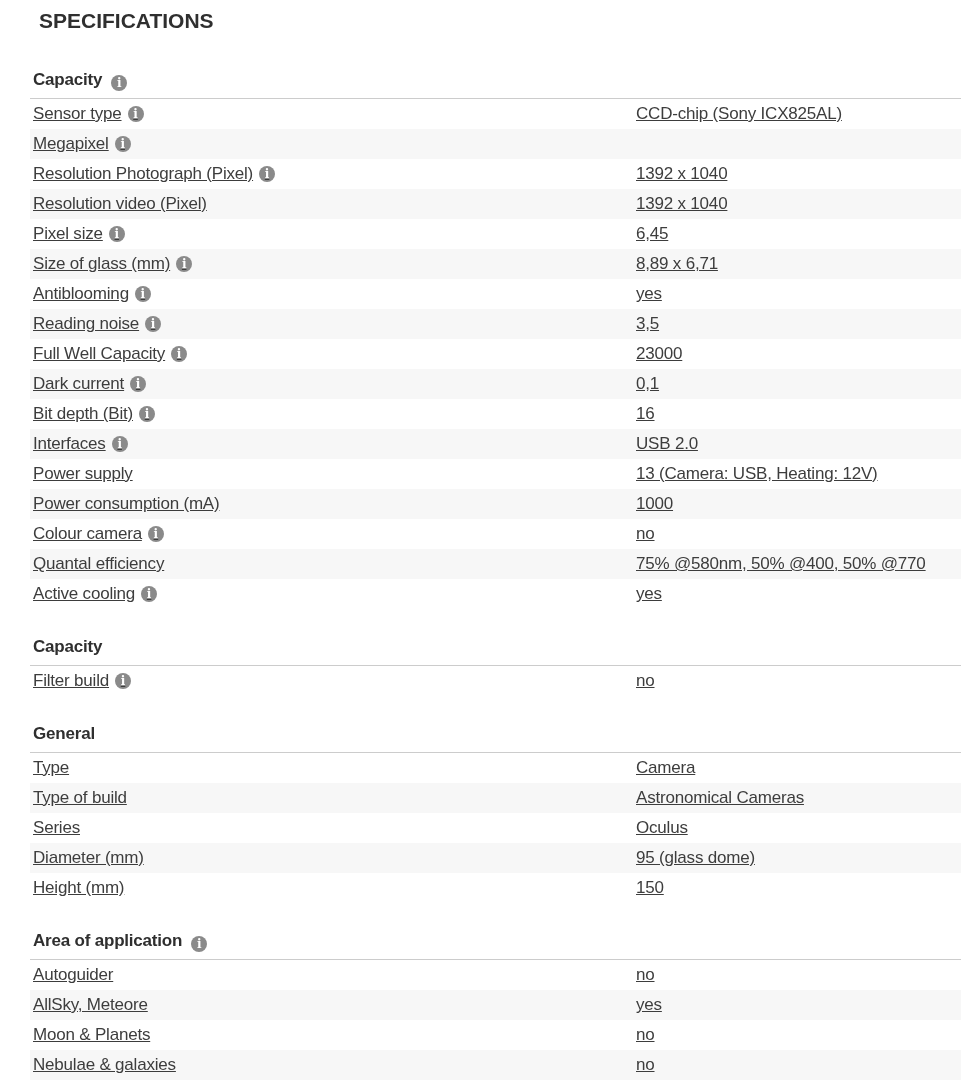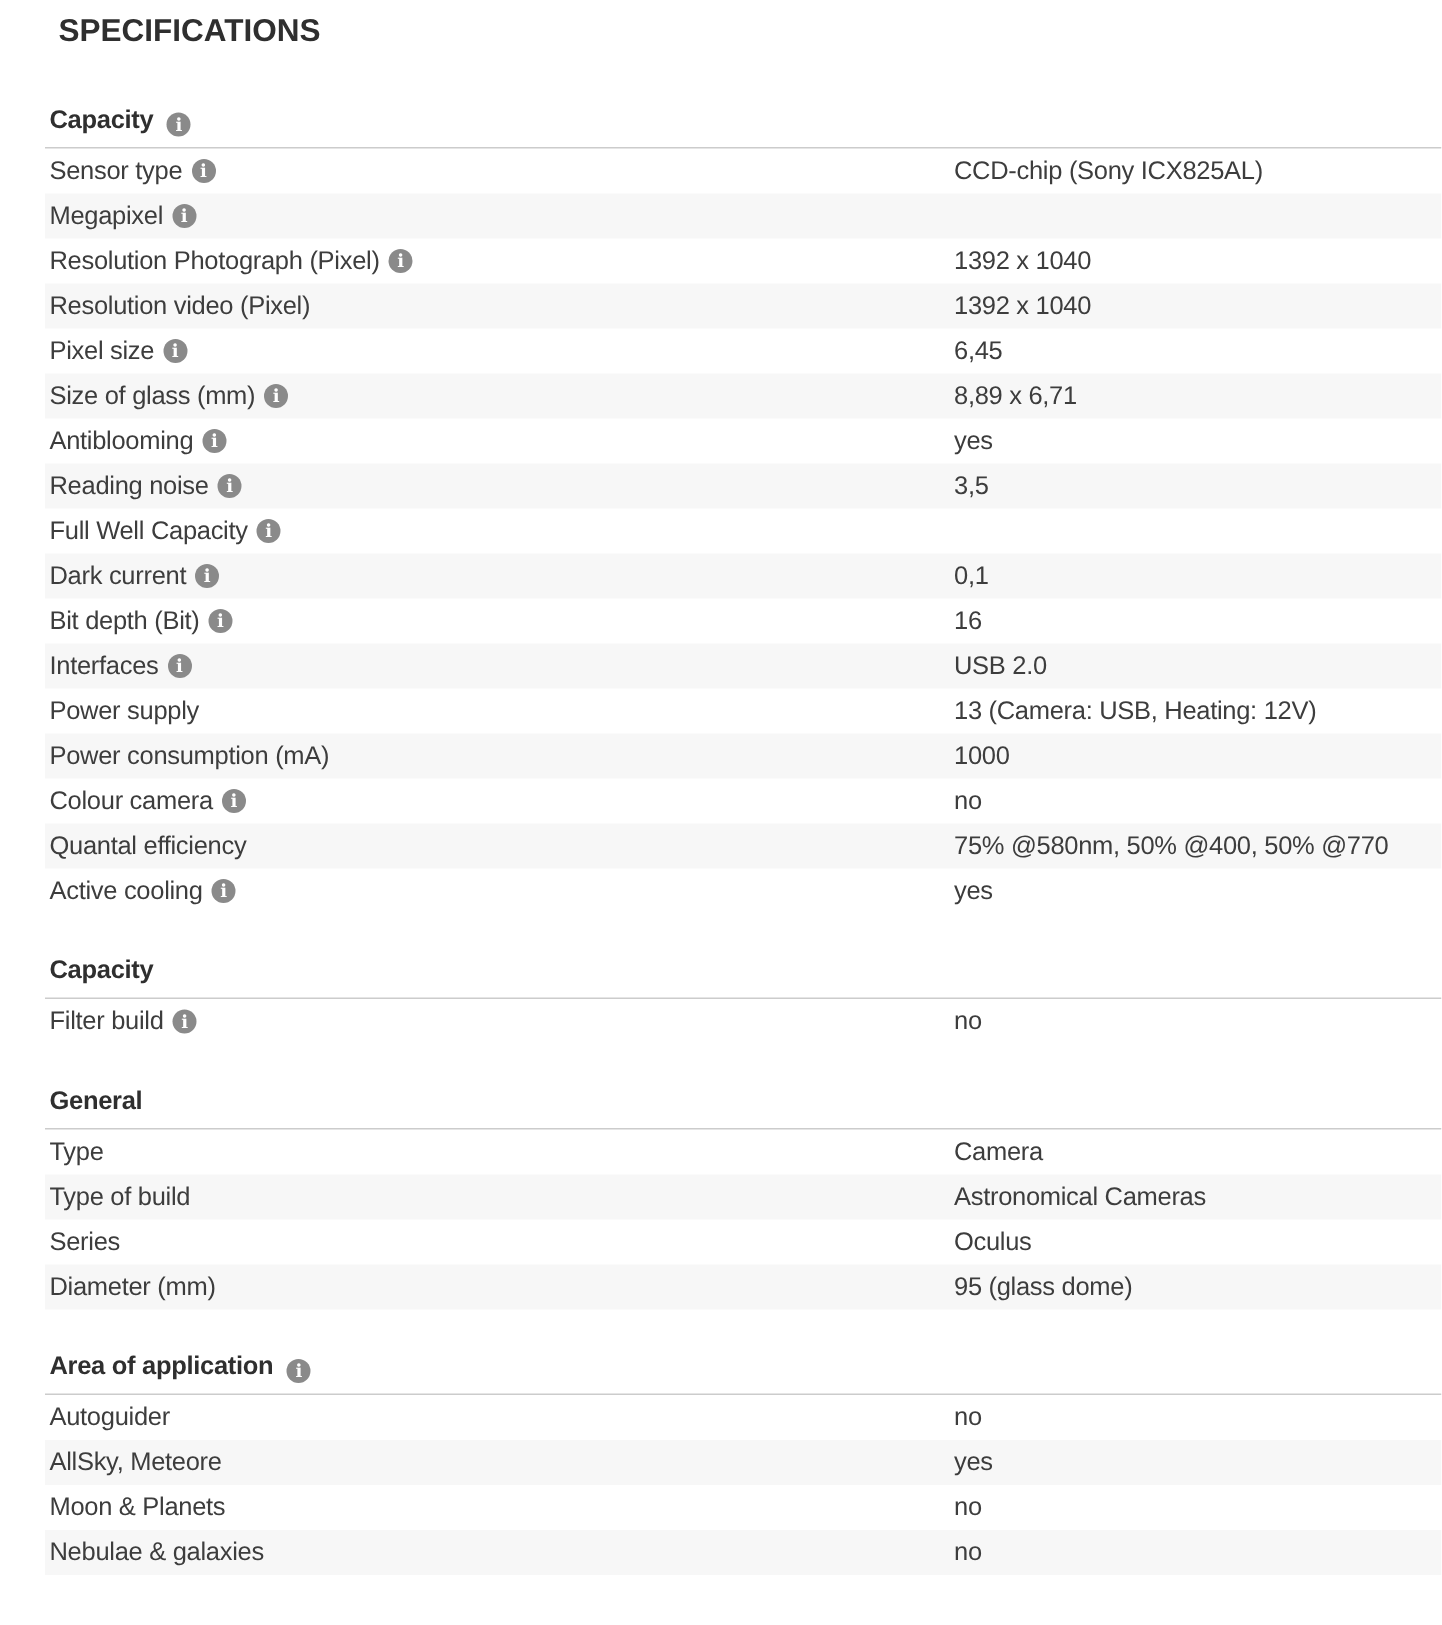--- a/index.html
+++ b/index.html
@@ -36,20 +36,21 @@
     color: #2f2f2f;
     line-height: 22px;
   }
   .section-head .info-icon { margin-left: 9px; }
   .spec-row {
     display: flex;
     align-items: center;
     height: 30px;
     font-size: 17px;
     line-height: 30px;
+    text-decoration: underline;
   }
   .spec-row.alt { background: var(--stripe, #f7f7f7); }
   .row-label {
     width: 606px;
     padding-left: 3px;
     display: flex;
     align-items: center;
     flex-shrink: 0;
   }
   .row-value { flex: 1; white-space: nowrap; }
@@ -135,20 +136,21 @@
           <span>Reading noise</span>
           <span class="info-icon">i</span>
         </span>
         <span class="row-value">3,5</span>
       </div>
       <div class="spec-row">
         <span class="row-label">
           <span>Full Well Capacity</span>
           <span class="info-icon">i</span>
         </span>
+        <span class="row-value">23000</span>
       </div>
       <div class="spec-row alt">
         <span class="row-label">
           <span>Dark current</span>
           <span class="info-icon">i</span>
         </span>
         <span class="row-value">0,1</span>
       </div>
       <div class="spec-row">
         <span class="row-label">
@@ -229,20 +231,26 @@
         <span class="row-label">
           <span>Series</span>
         </span>
         <span class="row-value">Oculus</span>
       </div>
       <div class="spec-row alt">
         <span class="row-label">
           <span>Diameter (mm)</span>
         </span>
         <span class="row-value">95 (glass dome)</span>
+      </div>
+      <div class="spec-row">
+        <span class="row-label">
+          <span>Height (mm)</span>
+        </span>
+        <span class="row-value">150</span>
       </div>
     </div>
     <div class="spec-section">
       <div class="section-head">
         <span>Area of application</span>
         <span class="info-icon">i</span>
       </div>
       <div class="spec-row">
         <span class="row-label">
           <span>Autoguider</span>

